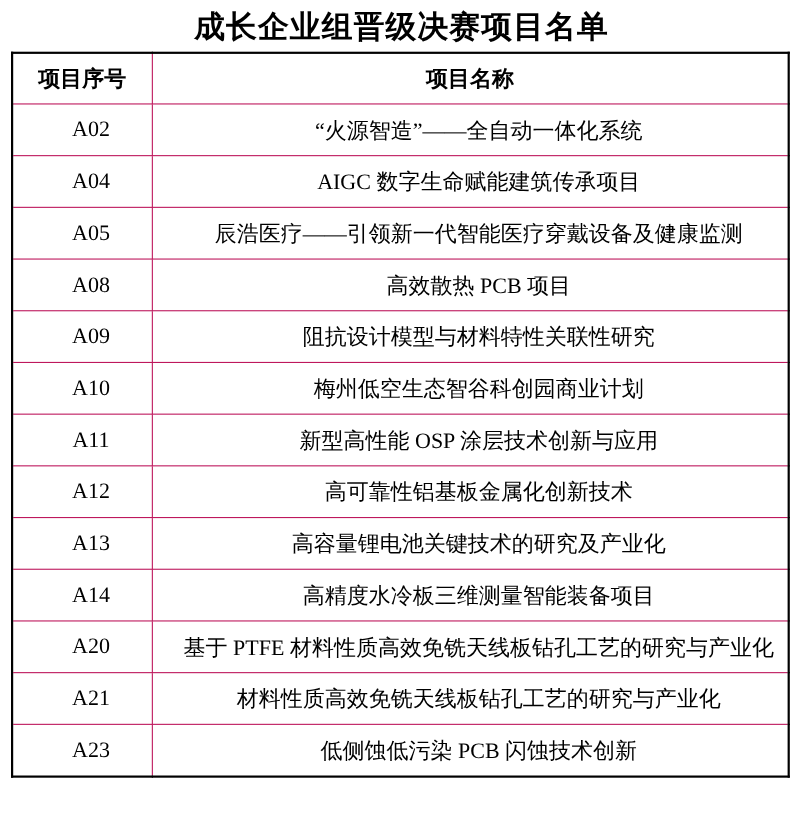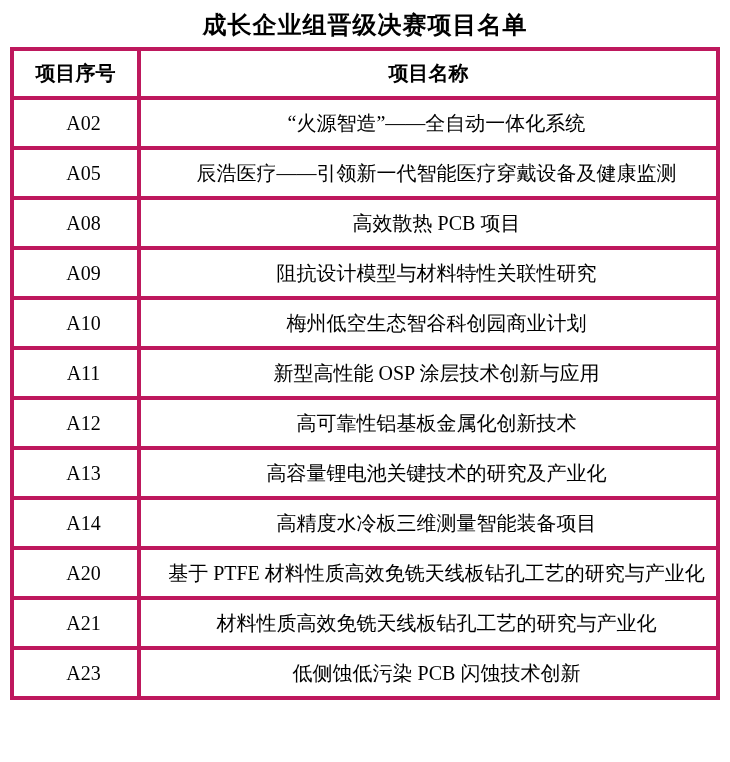--- a/index.html
+++ b/index.html
@@ -14,33 +14,33 @@
     overflow: hidden;
     font-family: "Liberation Serif", "DejaVu Serif", serif;
   }
   .doc-title {
     margin: 9px 0 0 0;
     height: 38px;
     line-height: 32px;
     text-align: center;
     font-family: "Liberation Sans", "DejaVu Sans", sans-serif;
     font-weight: bold;
-    font-size: 24px;
+    font-size: 28px;
     letter-spacing: 1px;
   }
   table.project-table {
     border-collapse: collapse;
     table-layout: fixed;
     margin-left: 10px;
     width: 706px;
     border: 2px solid #000;
   }
   table.project-table th,
   table.project-table td {
-    border: 4px solid #be185d;
+    border: 1px solid #be185d;
     text-align: center;
     vertical-align: middle;
     padding: 0 4px;
     overflow: hidden;
     white-space: nowrap;
   }
   table.project-table th {
     height: 45px;
     font-size: 20px;
     font-weight: bold;
@@ -67,20 +67,24 @@
   <thead>
     <tr>
       <th>项目序号</th>
       <th>项目名称</th>
     </tr>
   </thead>
   <tbody>
       <tr>
         <td>A02</td>
         <td>“火源智造”——全自动一体化系统</td>
+      </tr>
+      <tr>
+        <td>A04</td>
+        <td>AIGC 数字生命赋能建筑传承项目</td>
       </tr>
       <tr>
         <td>A05</td>
         <td>辰浩医疗——引领新一代智能医疗穿戴设备及健康监测</td>
       </tr>
       <tr>
         <td>A08</td>
         <td>高效散热 PCB 项目</td>
       </tr>
       <tr>

